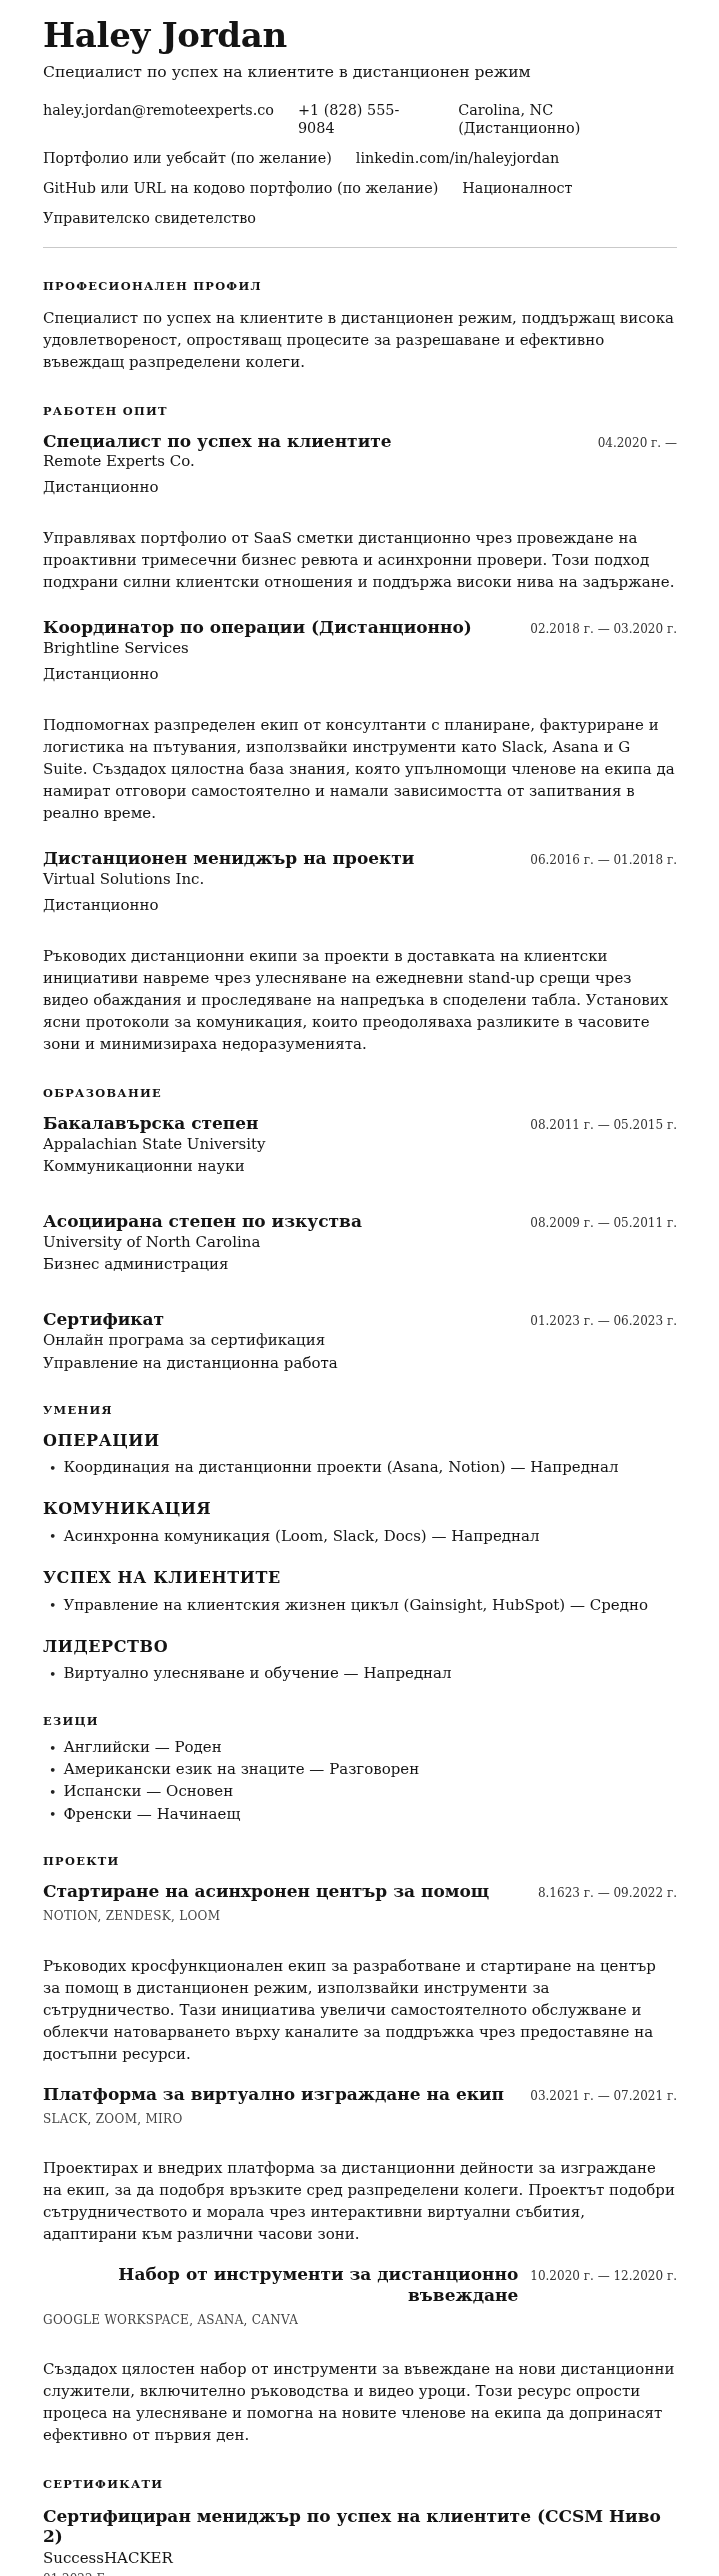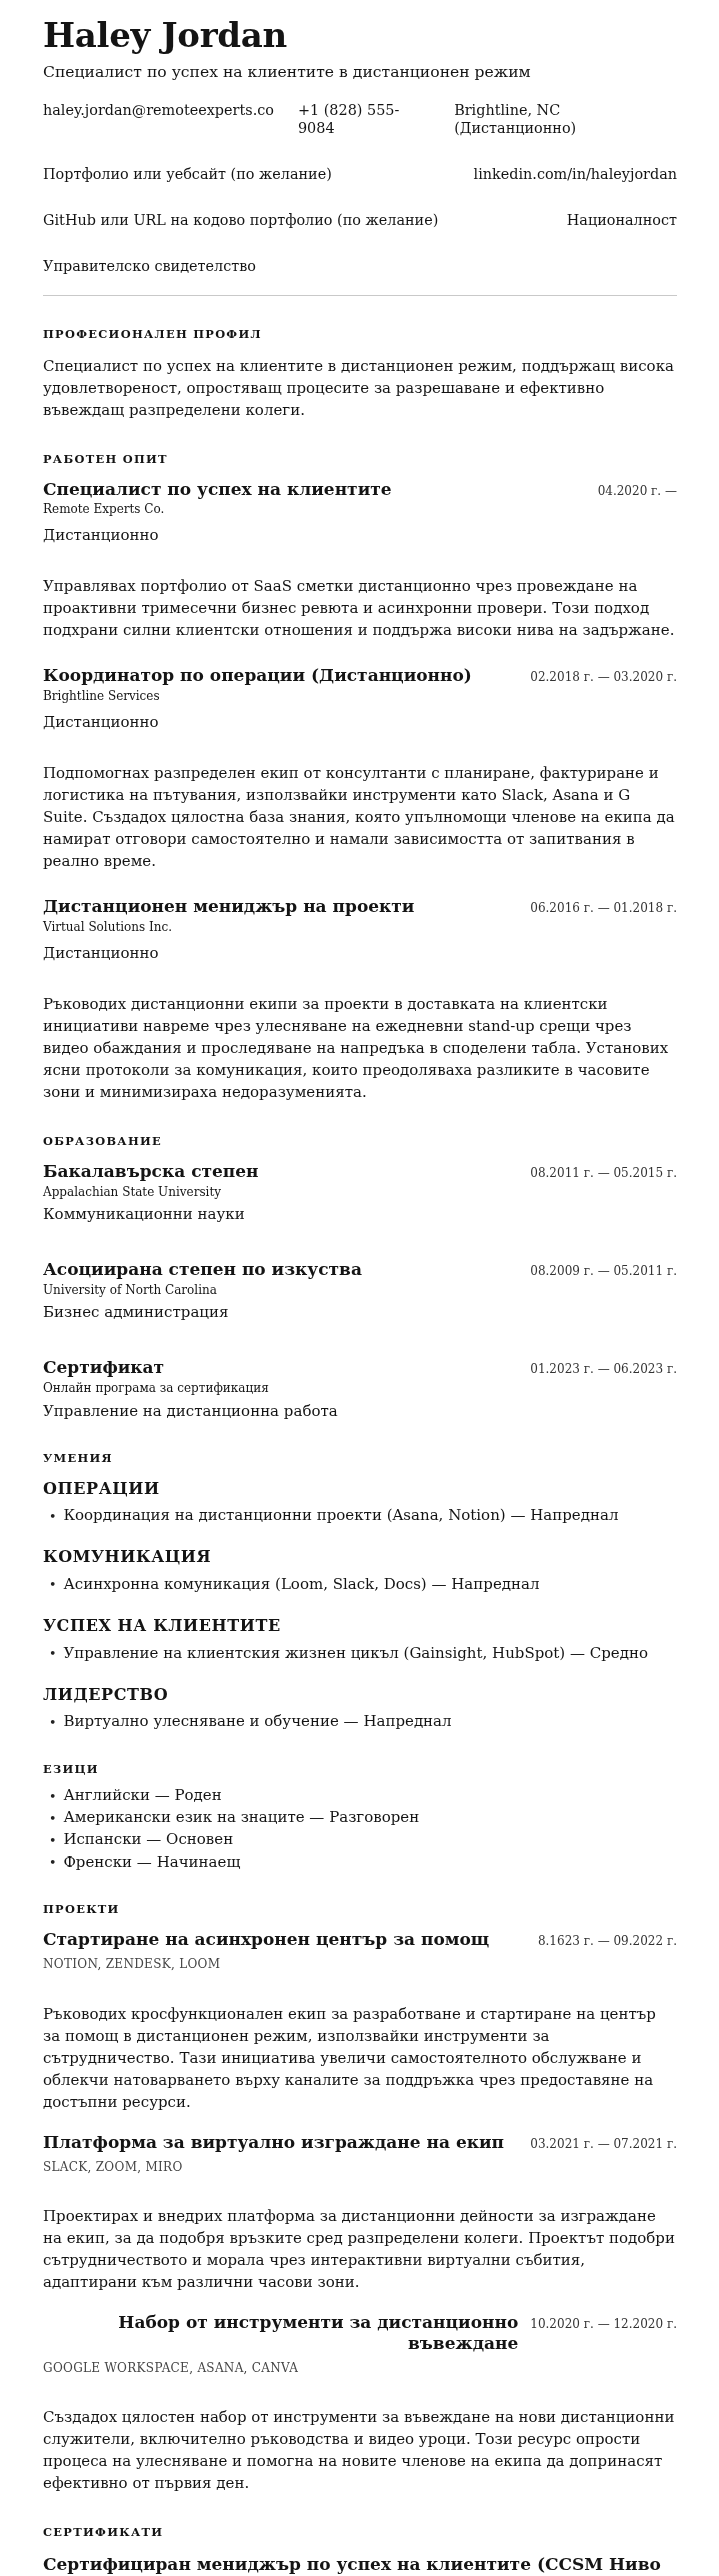--- a/index.html
+++ b/index.html
@@ -11,34 +11,34 @@
     font-family: "DejaVu Serif", "Liberation Serif", serif;
     overflow: hidden;
   }
   .page { padding: 16px 43px 0 43px; box-sizing: border-box; }
 
   
   .name { font-size: 34px; font-weight: 700; line-height: 38px; letter-spacing: -0.3px; }
   .subtitle { font-size: 15.6px; line-height: 20.4px; margin-top: 8.4px; }
   .contact { margin-top: 18px; }
   .contact-row { display: flex; gap: 24px; font-size: 14.4px; line-height: 18px; }
-  .contact-row + .contact-row { margin-top: 28px; justify-content: space-between; }
+  .contact-row + .contact-row { margin-top: 12px; }
   .divider { border: none; border-top: 0.6px solid #c9c9c9; margin: 20.4px 0 0 0; }
 
   
   .section { margin-top: 31px; }
   .section-heading { font-size: 11.4px; font-weight: 700; letter-spacing: 1.3px; line-height: 14.4px; }
   .profile-text { font-size: 15px; line-height: 22px; margin-top: 13px; }
 
   .item { margin-top: 24px; }
   .section-heading + .item { margin-top: 12.6px; }
   .item-head { display: flex; justify-content: space-between; align-items: baseline; }
   .item-title { font-size: 17px; font-weight: 700; line-height: 20.4px; text-align: right; }
   .item-dates { font-size: 12px; color: #333333; white-space: nowrap; padding-left: 12px; }
-  .item-sub { font-size: 12px; line-height: 17px; margin-top: 2.4px; }
+  .item-sub { font-size: 15px; line-height: 17px; margin-top: 2.4px; }
   .item-loc { font-size: 15px; line-height: 17px; margin-top: 9px; }
   .item-desc { font-size: 15px; line-height: 22px; margin-top: 31px; }
 
   .edu-item { margin-top: 36px; }
   .section-heading + .edu-item { margin-top: 12.6px; }
   .edu-field { font-size: 15px; line-height: 17px; margin-top: 5.4px; }
 
   .skill-group { margin-top: 25px; }
   .section-heading + .skill-group { margin-top: 15.6px; }
   .skill-heading { font-size: 16px; font-weight: 700; letter-spacing: 0.6px; line-height: 15.6px; }
@@ -67,21 +67,21 @@
 
 <div class="page">
 
   <div>
     <div class="name">Haley Jordan</div>
     <div class="subtitle">Специалист по успех на клиентите в дистанционен режим</div>
     <div class="contact">
       <div class="contact-row">
         <span>haley.jordan@remoteexperts.co</span>
         <span>+1 (828) 555-9084</span>
-        <span>Brightline, NC (Дистанционно)</span>
+        <span>Carolina, NC (Дистанционно)</span>
       </div>
       <div class="contact-row">
         <span>Портфолио или уебсайт (по желание)</span>
         <span>linkedin.com/in/haleyjordan</span>
       </div>
       <div class="contact-row">
         <span>GitHub или URL на кодово портфолио (по желание)</span>
         <span>Националност</span>
       </div>
       <div class="contact-row">

